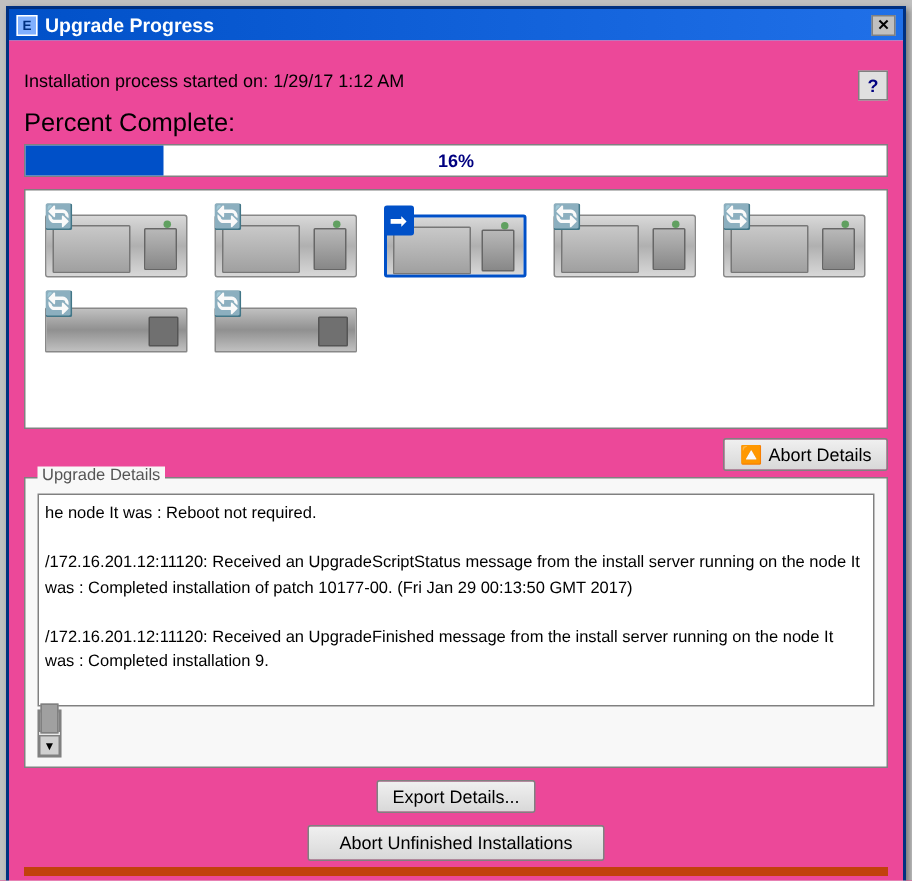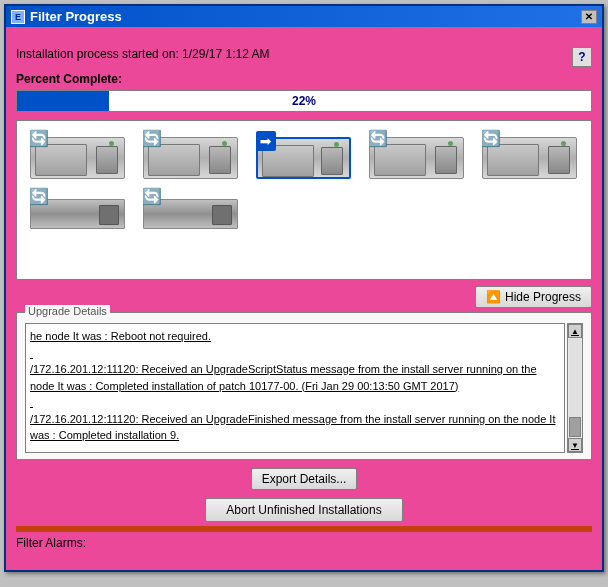--- a/index.html
+++ b/index.html
@@ -89,23 +89,22 @@
       display: flex;
       align-items: center;
       justify-content: center;
       font-size: 12px;
       font-weight: bold;
       cursor: pointer;
       color: #000080;
     }
 
     .percent-label {
-      font-size: 12px;
+      font-size: 17px;
       margin-bottom: 4px;
-      font-weight: bold;
     }
 
     .progress-bar-container {
       width: 100%;
       height: 22px;
       border: 1px solid #808080;
       background: white;
       position: relative;
       margin-bottom: 8px;
     }
@@ -275,20 +274,21 @@
       font-size: 12px;
       cursor: pointer;
       display: flex;
       align-items: center;
       gap: 4px;
     }
 
     .details-container {
       display: flex;
       gap: 2px;
+      flex-direction: column;
     }
 
     .details-text {
       flex: 1;
       border: 1px solid #808080;
       background: white;
       height: 130px;
       overflow-y: auto;
       padding: 4px;
       font-size: 11px;
@@ -362,49 +362,48 @@
       background: #f8f8f8;
       padding: 0 3px;
     }
 
     .section-wrapper {
       position: relative;
       border: 1px solid #808080;
       background: #f8f8f8;
       padding: 10px 8px 6px 8px;
       margin-bottom: 8px;
-      text-decoration: underline;
     }
   </style>
 </head>
 <body>
 
 <div class="window">
 
   <div class="title-bar">
     <div class="title-bar-left">
       <div class="title-icon">
         <span>E</span>
       </div>
-      <span>Filter Progress</span>
+      <span>Upgrade Progress</span>
     </div>
     <div class="close-btn">✕</div>
   </div>
 
   <div class="window-body">
 
     <div class="info-row">
       <span class="install-info">Installation process started on: 1/29/17 1:12 AM</span>
       <div class="help-btn">?</div>
     </div>
 
     <div class="percent-label">Percent Complete:</div>
     <div class="progress-bar-container">
       <div class="progress-bar-fill" style="width:16%"></div>
-      <span class="progress-bar-text">22%</span>
+      <span class="progress-bar-text">16%</span>
     </div>
 
     <div class="devices-panel">
       <div class="devices-grid">
 
         <div class="device-item">
           <div class="device-icon-area">
             <div class="device-status-icon">🔄</div>
             <div class="server-image">
               <div class="server-dots">
@@ -476,21 +475,21 @@
             <div class="thin-server-image"></div>
           </div>
         </div>
 
       </div>
     </div>
 
     <div class="hide-details-btn">
       <button class="btn">
         <span>🔼</span>
-        <span>Hide Progress</span>
+        <span>Abort Details</span>
       </button>
     </div>
 
     <div class="section-wrapper">
       <span class="section-label">Upgrade Details</span>
       <div class="details-container">
         <div class="details-text">
           <div>he node It was : Reboot not required.</div>
           <div>&nbsp;</div>
           <div>/172.16.201.12:11120: Received an UpgradeScriptStatus message from the install server running on the node It was : Completed installation of patch 10177-00. (Fri Jan 29 00:13:50 GMT 2017)</div>

